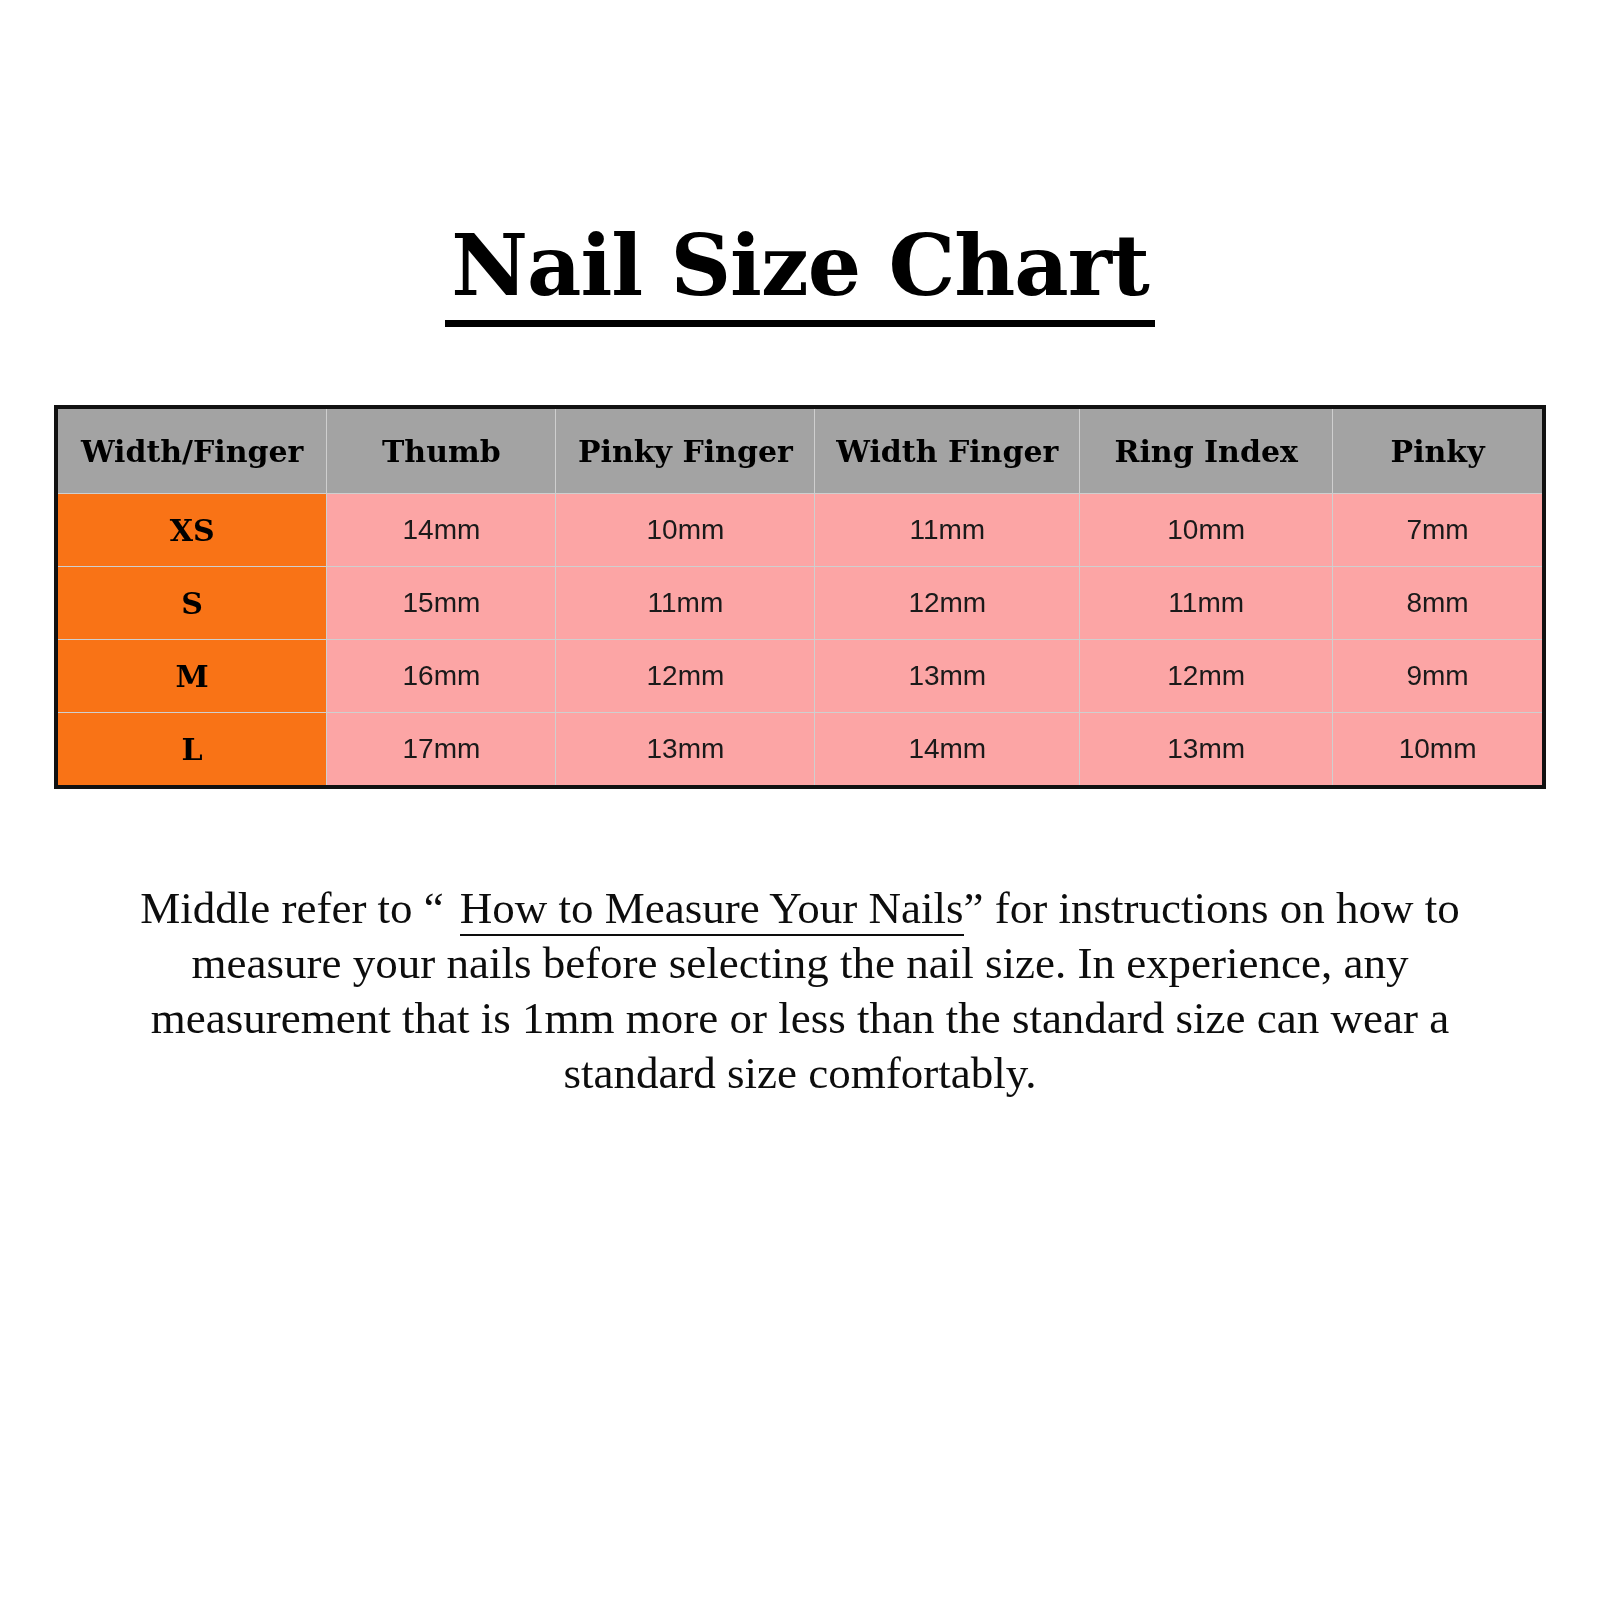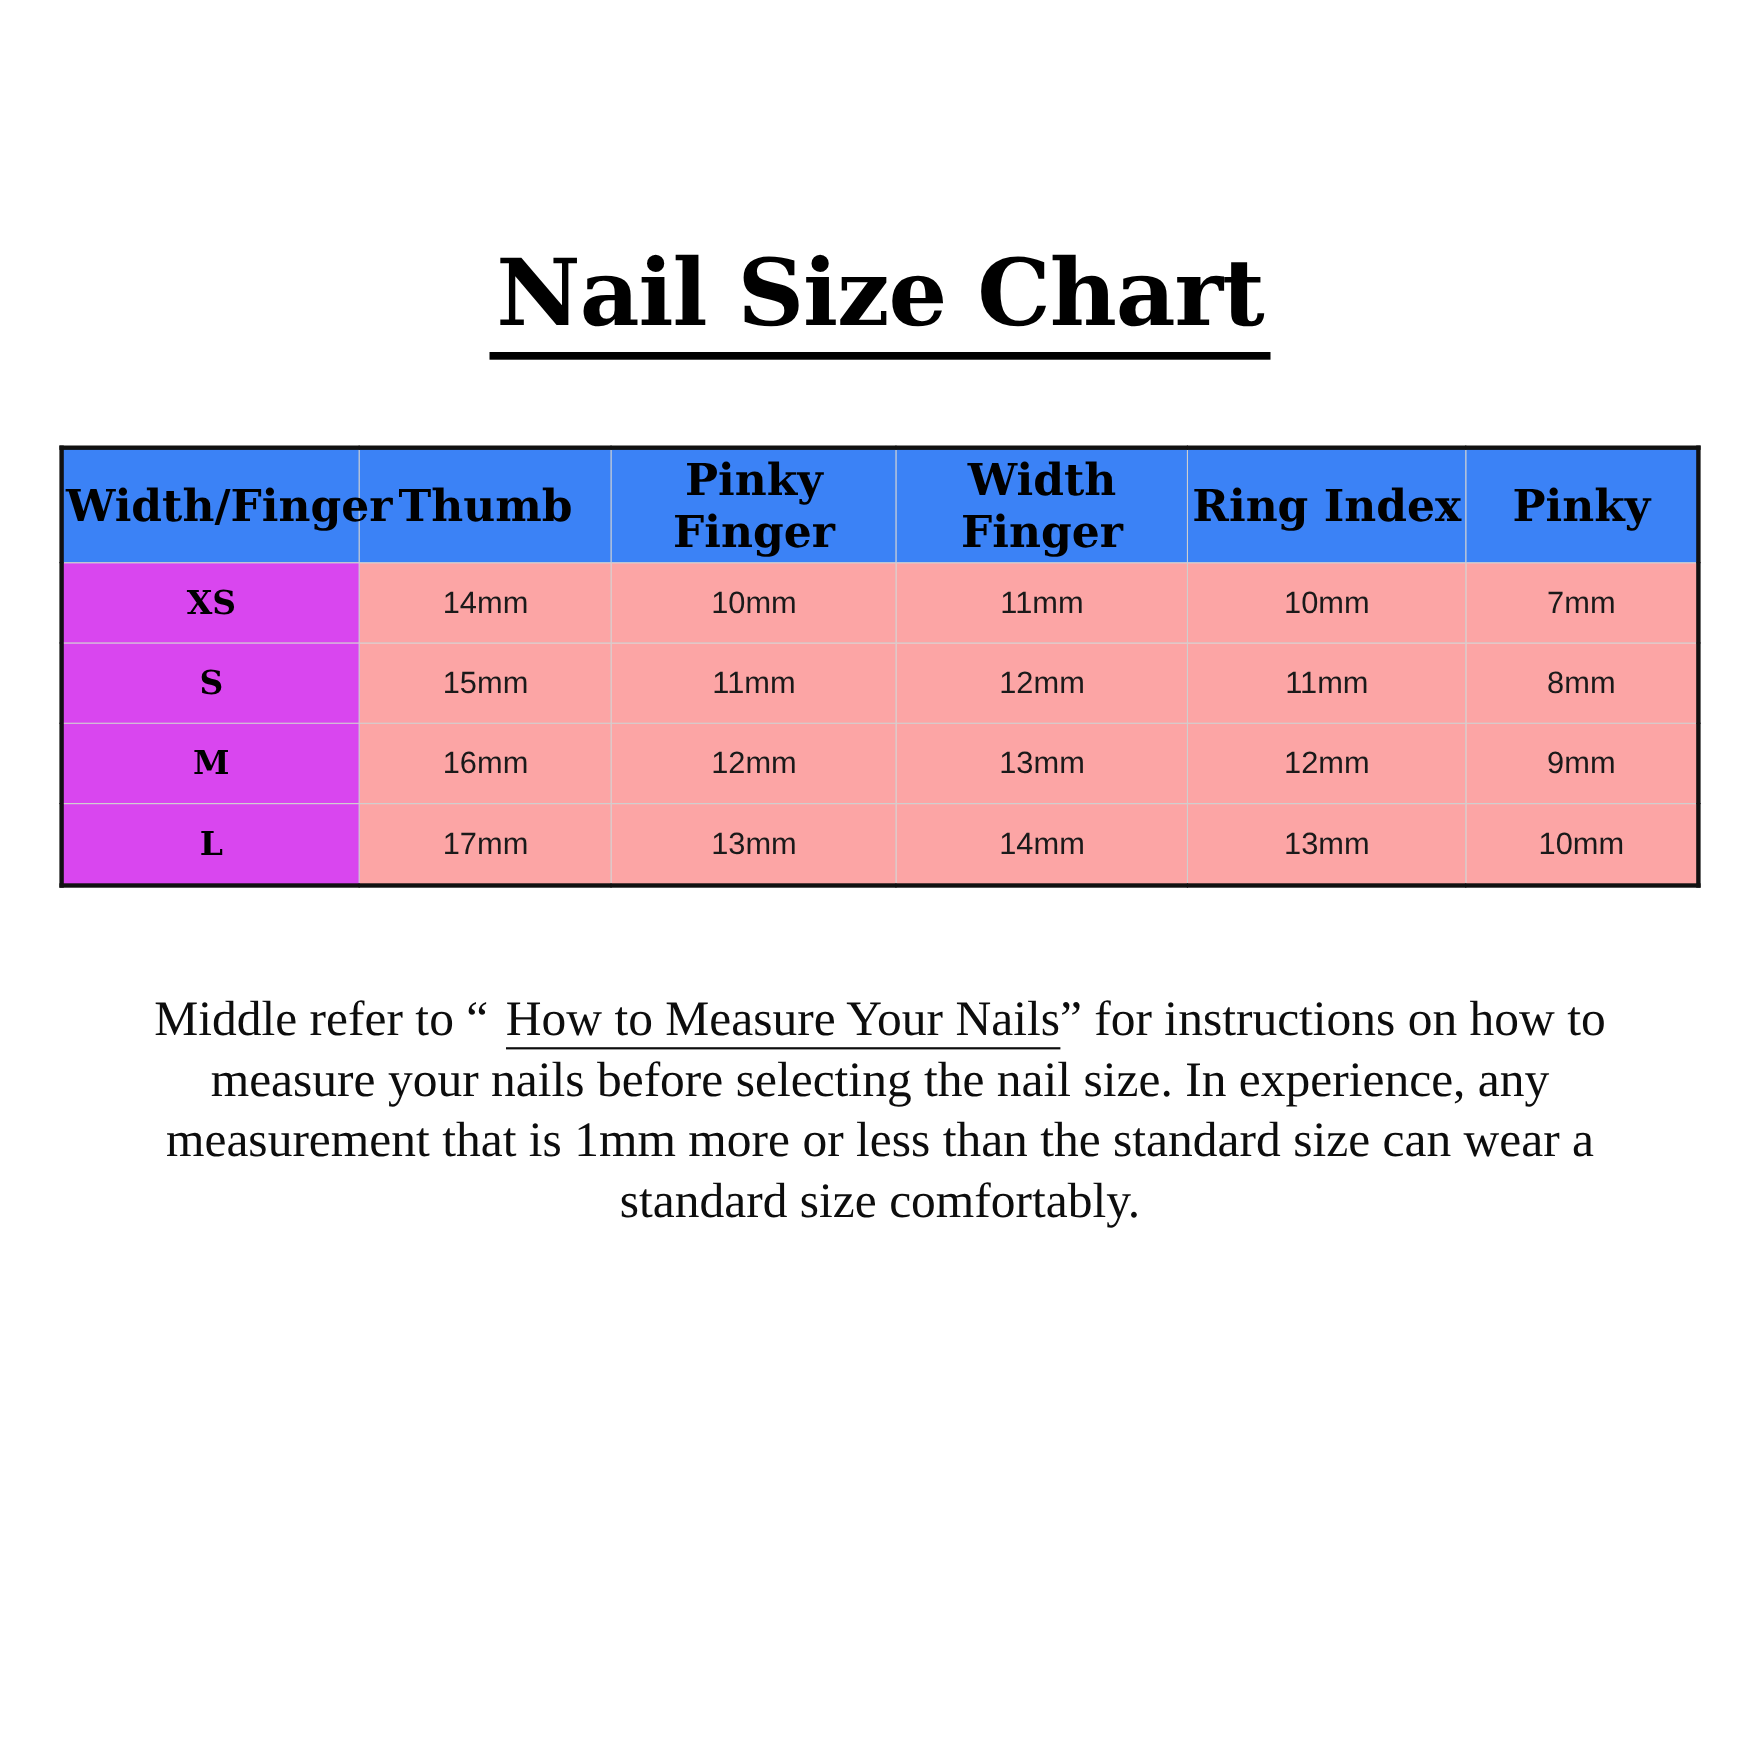--- a/index.html
+++ b/index.html
@@ -45,38 +45,38 @@
     border: 4px solid #111111;
     table-layout: fixed;
   }
   table.size-table th,
   table.size-table td {
     border: 1px solid #cfcfcf;
     text-align: center;
     vertical-align: middle;
   }
   table.size-table thead th {
-    background: #3b82f6;
+    background: #a3a3a3;
     font-family: "DejaVu Serif", serif;
     font-weight: bold;
-    font-size: 40px;
+    font-size: 30px;
     color: #000000;
     height: 76px;
     padding: 4px 2px;
     letter-spacing: 0px;
   }
   table.size-table tbody td {
     height: 70px;
     font-family: "Liberation Sans", sans-serif;
     font-size: 28px;
     color: #1a1a1a;
     background: #fca5a5;
   }
   table.size-table tbody td.size-label {
-    background: #d946ef;
+    background: #f97316;
     font-family: "DejaVu Serif", serif;
     font-weight: bold;
     font-size: 30px;
     color: #000000;
   }
   col.c0 { width: 18.2%; }
   col.c1 { width: 15.4%; }
   col.c2 { width: 17.4%; }
   col.c3 { width: 17.8%; }
   col.c4 { width: 17.0%; }

